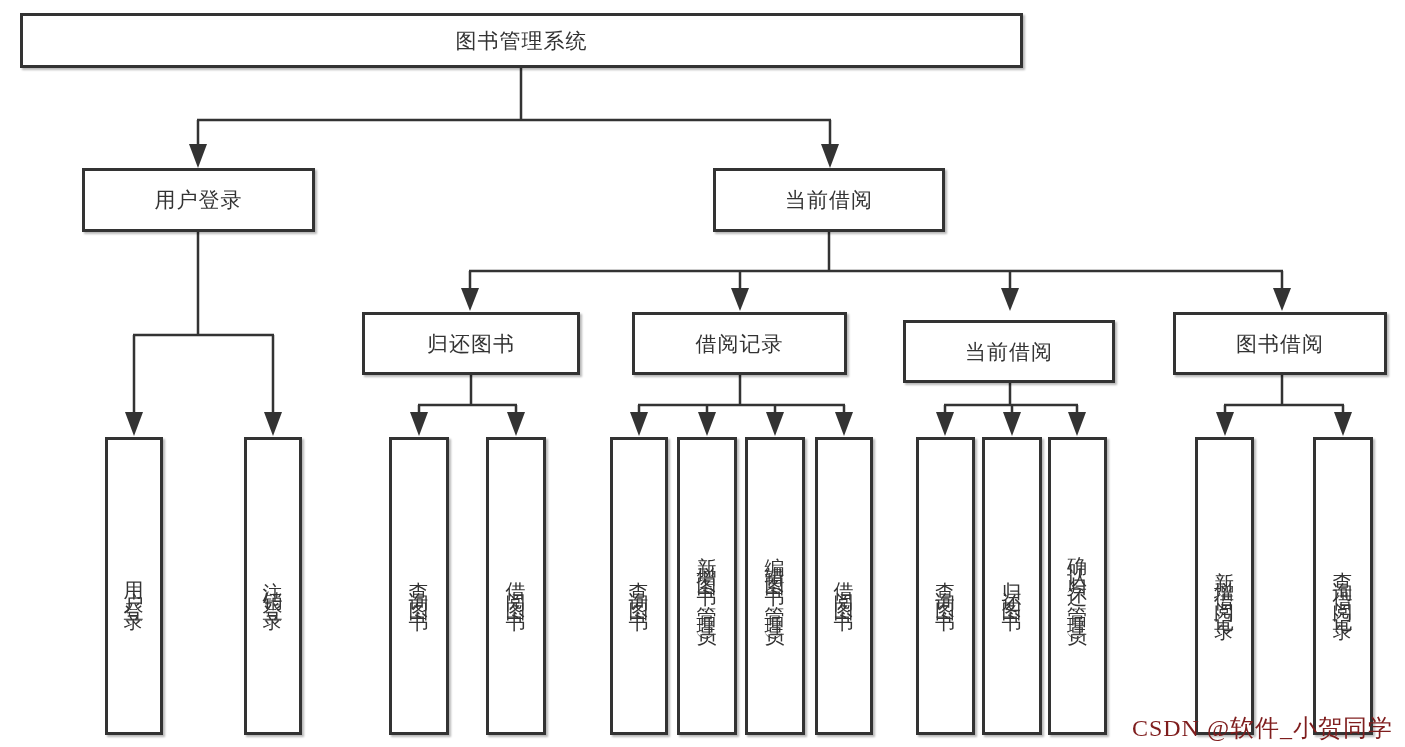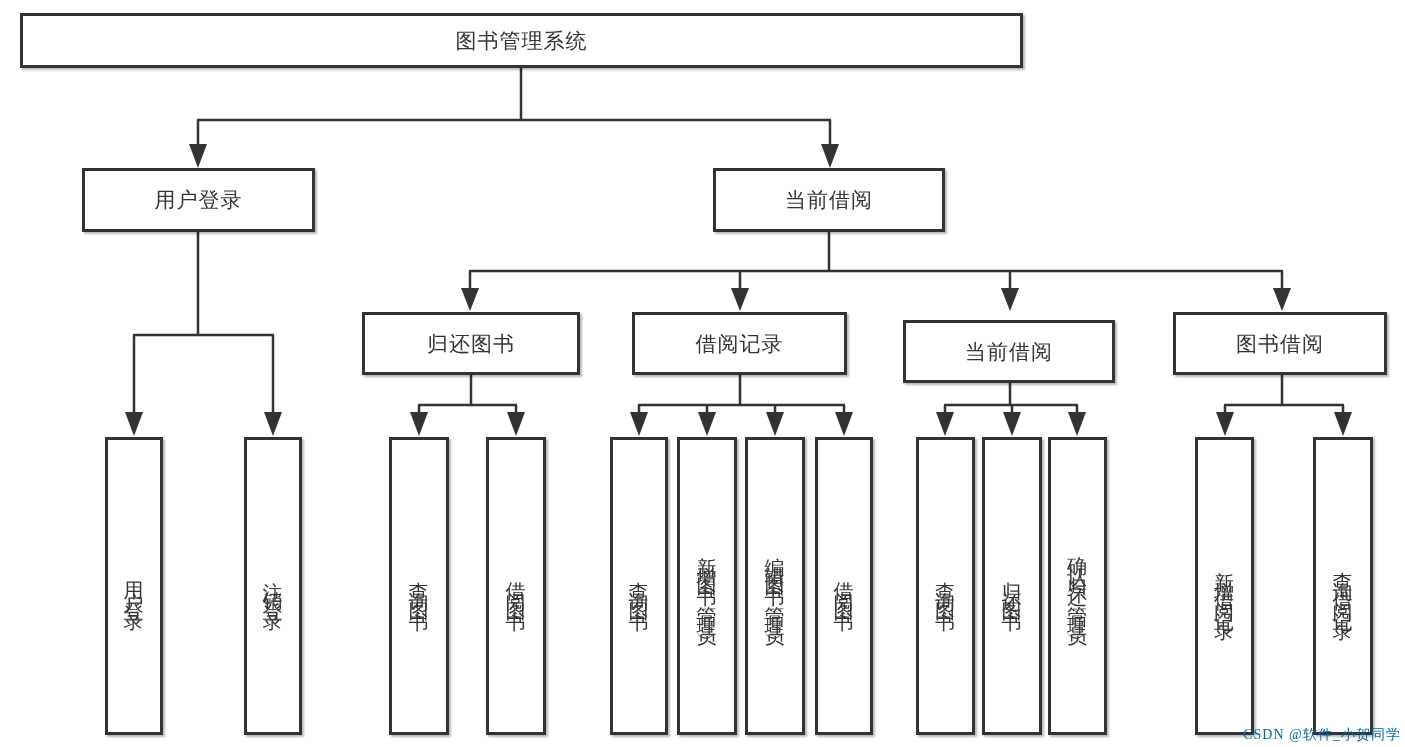--- a/index.html
+++ b/index.html
@@ -13,22 +13,22 @@
     border:3px solid #333;box-shadow:2px 2px 2px rgba(0,0,0,.28);
     display:flex;align-items:center;justify-content:center;
     color:#333;z-index:2;
   }
   .box.h span{font-size:21px;letter-spacing:1px;white-space:nowrap;}
   .box.v span{
     writing-mode:vertical-rl;text-orientation:mixed;
     font-size:20px;letter-spacing:10px;line-height:1;white-space:nowrap;
   }
   .watermark{
-    position:absolute;right:4px;bottom:3px;z-index:5;
-    font-size:14px;color:#0369a1;letter-spacing:1px;white-space:nowrap;
+    position:absolute;right:12px;bottom:3px;z-index:5;
+    font-size:24px;color:#7f1d1d;letter-spacing:1px;white-space:nowrap;
   }
 </style>
 </head>
 <body>
 
 <div class="stage">
 
   <svg class="connectors" width="1405" height="747" viewBox="0 0 1405 747" xmlns="http://www.w3.org/2000/svg">
     <g stroke="#333" stroke-width="2.5" fill="none">
 

